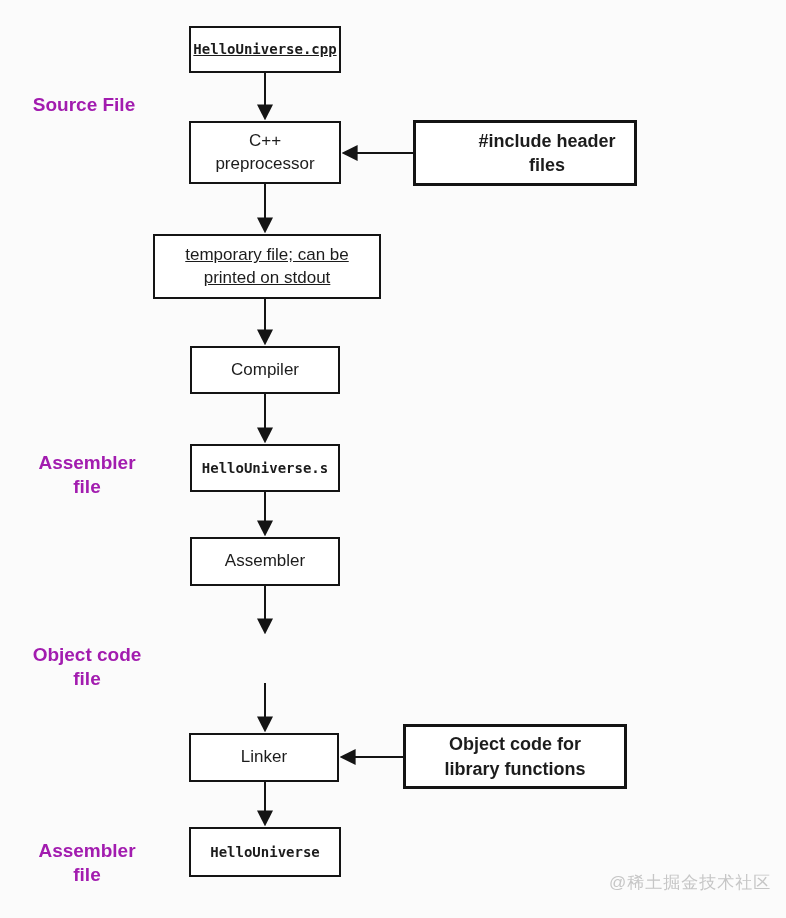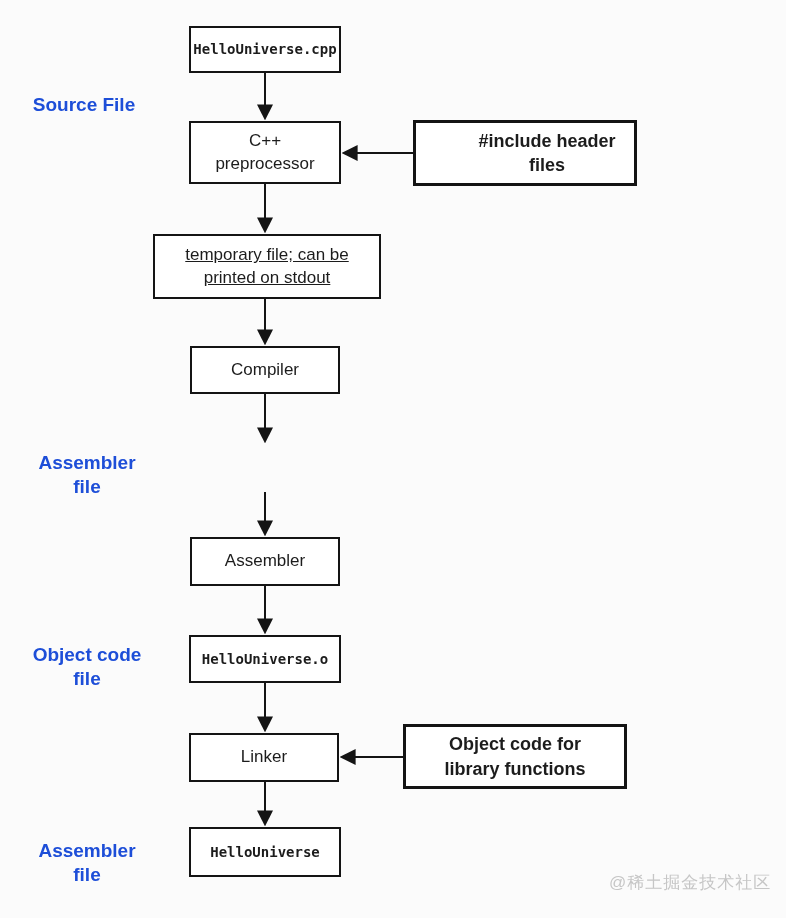--- a/index.html
+++ b/index.html
@@ -35,21 +35,21 @@
     border-width: 3px;
     font-weight: 700;
     font-size: 18px;
     line-height: 1.35;
   }
   .side-label {
     position: absolute;
     font-weight: 700;
     font-size: 19px;
     line-height: 1.25;
-    color: #1d4ed8;
+    color: #a21caf;
     text-align: center;
     white-space: pre-line;
   }
   #arrows {
     position: absolute; left: 0; top: 0;
     width: 786px; height: 918px;
     pointer-events: none;
   }
   #arrows line { stroke: #141414; stroke-width: 2; }
   #arrows .head { fill: #141414; }
@@ -77,37 +77,37 @@
     <line x1="265" y1="299" x2="265" y2="343" marker-end="url(#ah)"></line>
     <line x1="265" y1="394" x2="265" y2="441" marker-end="url(#ah)"></line>
     <line x1="265" y1="492" x2="265" y2="534" marker-end="url(#ah)"></line>
     <line x1="265" y1="586" x2="265" y2="632" marker-end="url(#ah)"></line>
     <line x1="265" y1="683" x2="265" y2="730" marker-end="url(#ah)"></line>
     <line x1="265" y1="782" x2="265" y2="824" marker-end="url(#ah)"></line>
     <line x1="413" y1="153" x2="344" y2="153" marker-end="url(#ah)"></line>
     <line x1="403" y1="757" x2="342" y2="757" marker-end="url(#ah)"></line>
   </svg>
 
-  <div class="box mono" style="left:189px; top:26px;  width:152px; height:47px;">HelloUniverse.cpp</div>
+  <div class="box mono" style="left:189px; top:26px;  width:152px; height:47px;text-decoration:underline;">HelloUniverse.cpp</div>
 
   <div class="box" style="left:189px; top:121px; width:152px; height:63px;">C++
 preprocessor</div>
 
   <div class="box annot" style="left:413px; top:120px; width:224px; height:66px;padding-left:44px;">#include header
 files</div>
 
   <div class="box" style="left:153px; top:234px; width:228px; height:65px;text-decoration:underline;">temporary file; can be
 printed on stdout</div>
 
   <div class="box" style="left:190px; top:346px; width:150px; height:48px;">Compiler</div>
 
+  <div class="box mono" style="left:190px; top:444px; width:150px; height:48px;">HelloUniverse.s</div>
 
   <div class="box" style="left:190px; top:537px; width:150px; height:49px;">Assembler</div>
 
-  <div class="box mono" style="left:189px; top:635px; width:152px; height:48px;">HelloUniverse.o</div>
 
   <div class="box" style="left:189px; top:733px; width:150px; height:49px;">Linker</div>
 
   <div class="box annot" style="left:403px; top:724px; width:224px; height:65px;">Object code for
 library functions</div>
 
   <div class="box mono" style="left:189px; top:827px; width:152px; height:50px;">HelloUniverse</div>
 
   <div class="side-label" style="left:24px; top:93px;  width:120px;">Source File</div>
 

